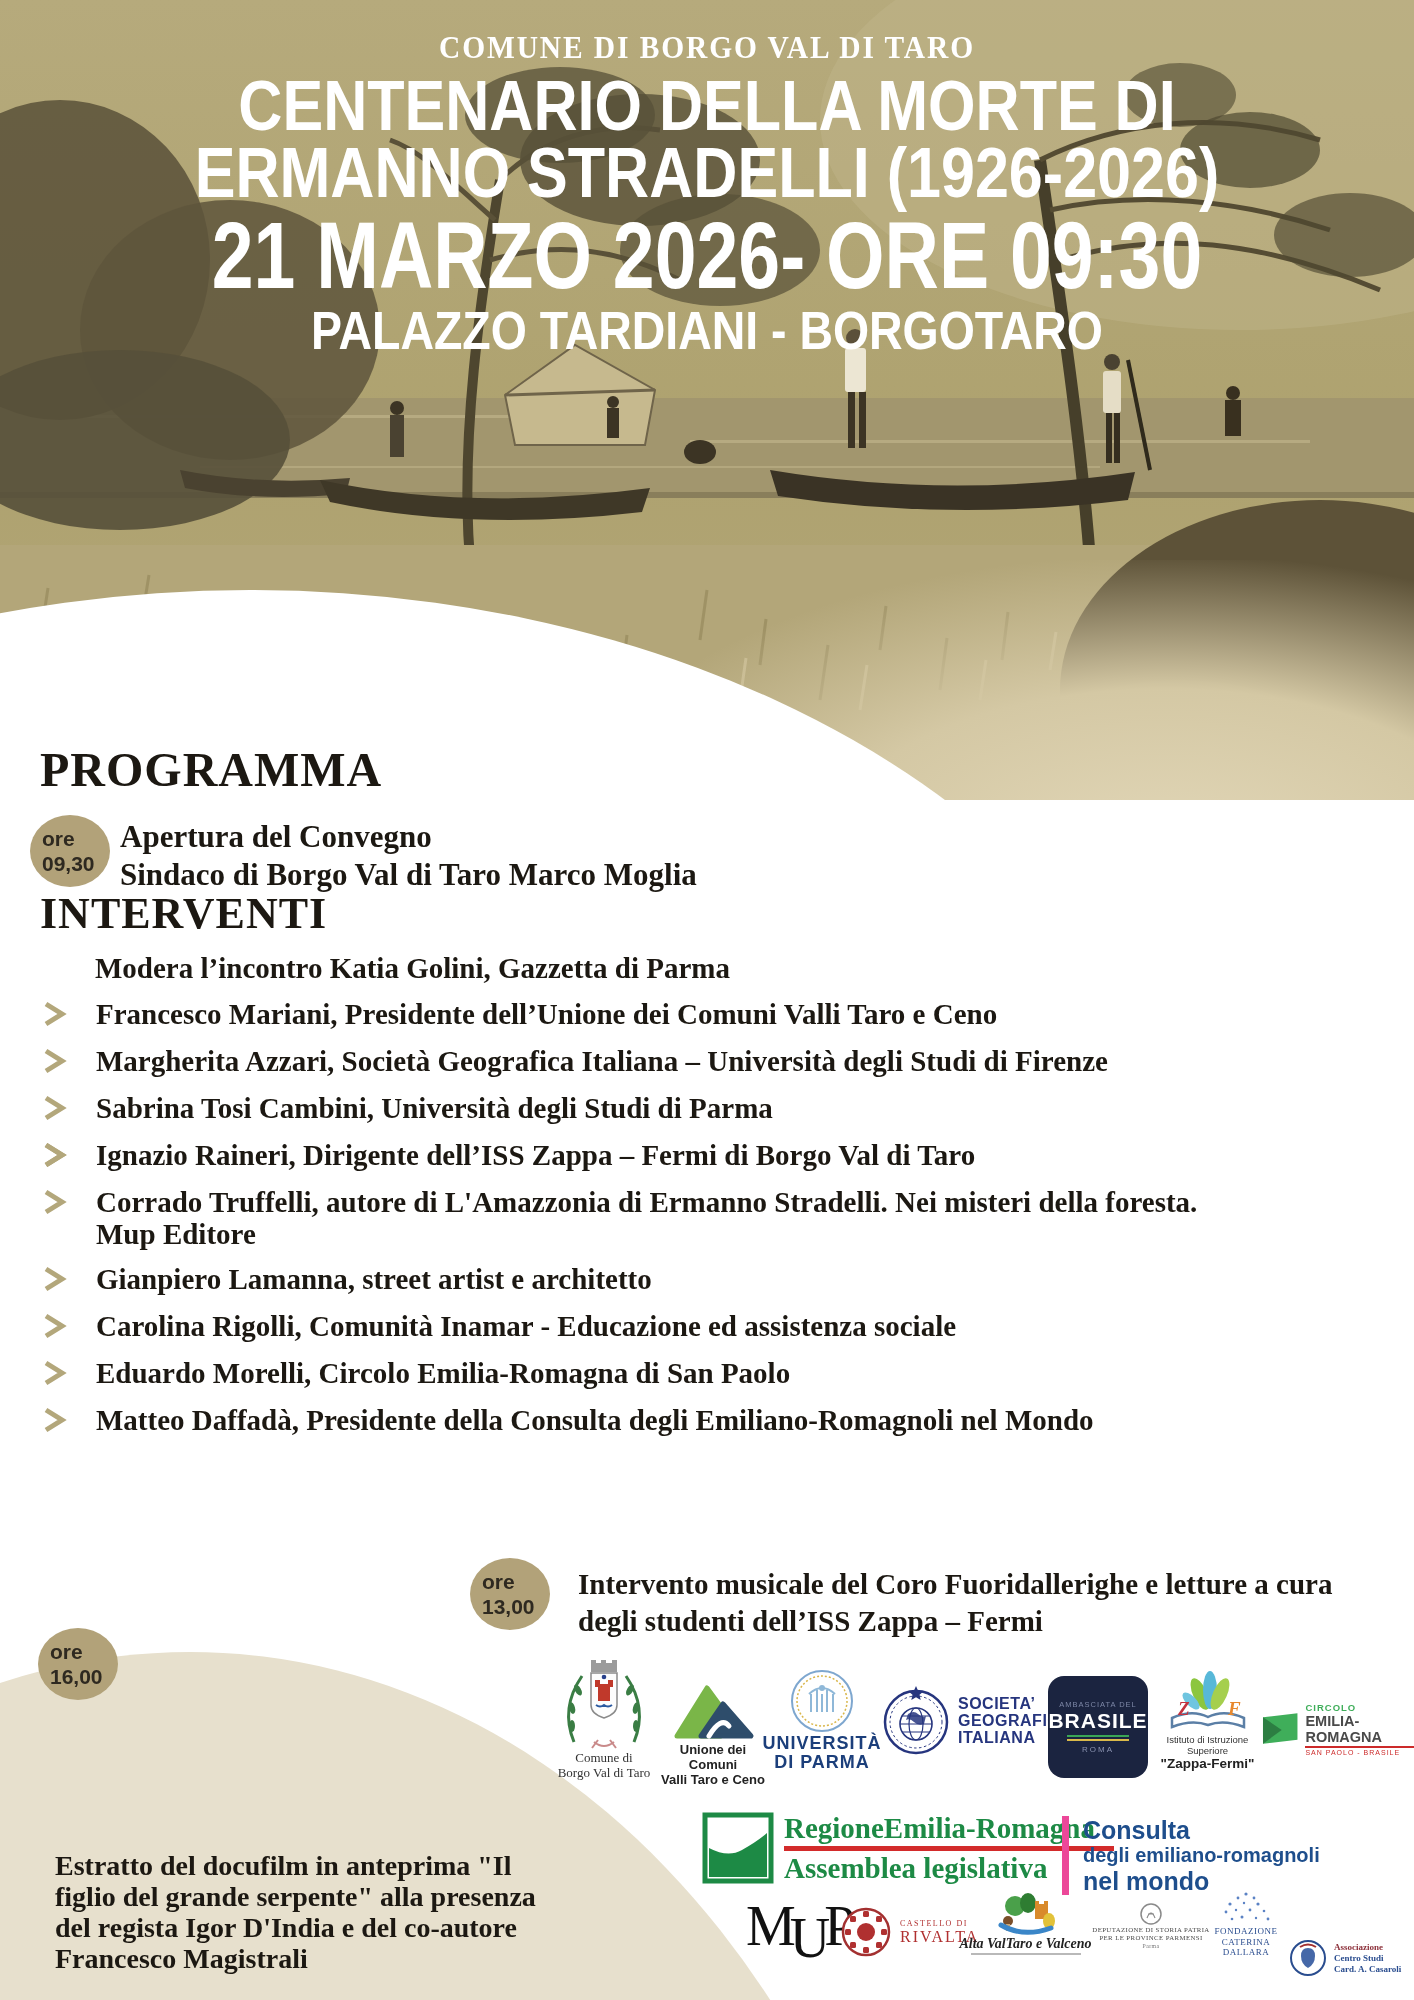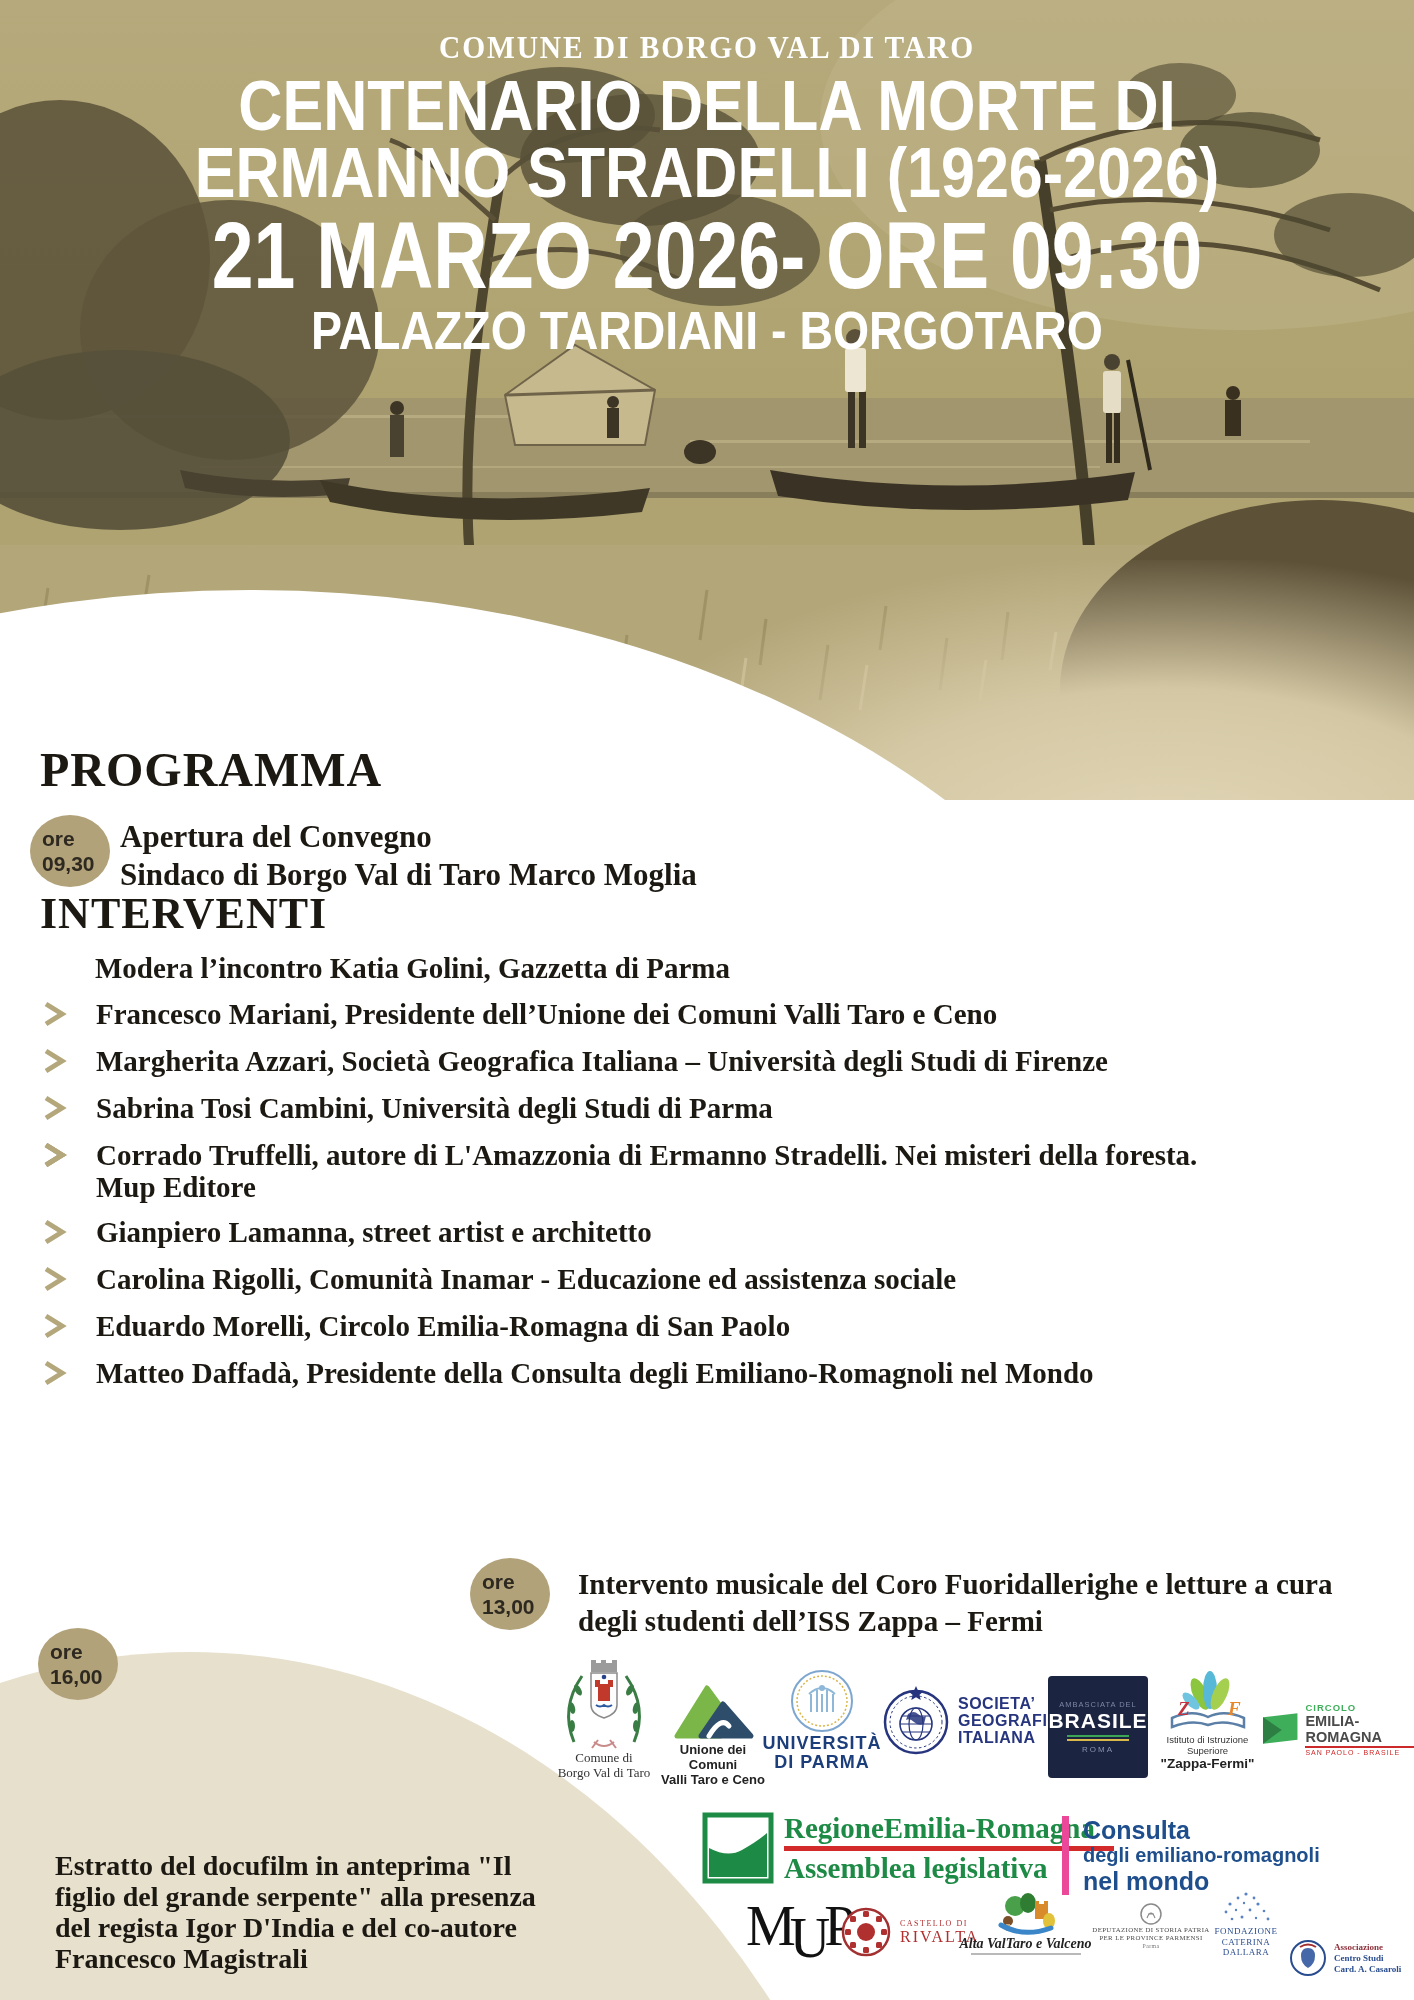--- a/index.html
+++ b/index.html
@@ -49,21 +49,21 @@
 
   .aft{z-index:4;font-weight:700;font-size:28px;line-height:31px;width:470px;}
 
   
   .logo{position:absolute;display:flex;flex-direction:column;align-items:center;text-align:center;z-index:3;}
   .logo-row{position:absolute;display:flex;align-items:center;z-index:3;}
   .cap-serif{font-family:"Liberation Serif",serif;font-size:13px;line-height:15px;color:#333;}
   .cap-sans-b{font-family:"Liberation Sans",sans-serif;font-weight:700;font-size:13px;line-height:15px;color:#222;}
   .parma-t{font-family:"Liberation Sans",sans-serif;font-weight:700;font-size:18px;line-height:19px;color:#1c3f7b;letter-spacing:1px;}
   .sgi-t{font-family:"Liberation Sans",sans-serif;font-weight:700;font-size:16px;line-height:17px;color:#26357e;letter-spacing:.5px;text-align:left;}
-  .brasile-box{position:absolute;left:1048px;top:1676px;width:100px;height:102px;background:#1b2440;border-radius:4px;
+  .brasile-box{position:absolute;left:1048px;top:1676px;width:100px;height:102px;background:#1b2440;border-radius:16px;
                display:flex;flex-direction:column;align-items:center;justify-content:center;z-index:3;}
   .br1{font-family:"Liberation Sans",sans-serif;font-size:7.5px;color:#7d87a6;letter-spacing:1px;}
   .br2{font-family:"Liberation Sans",sans-serif;font-weight:700;font-size:21px;color:#fff;letter-spacing:1px;line-height:24px;}
   .brbar{width:62px;height:2px;margin-top:2px;}
   .br3{font-family:"Liberation Sans",sans-serif;font-size:8px;color:#8a93b0;letter-spacing:2px;margin-top:4px;}
   .zappa-c1{font-family:"Liberation Sans",sans-serif;font-size:9.5px;color:#333;line-height:11px;}
   .zappa-c2{font-family:"Liberation Sans",sans-serif;font-weight:700;font-size:13.5px;color:#222;line-height:16px;}
   .circ1{font-family:"Liberation Sans",sans-serif;font-weight:700;font-size:9.5px;color:#3fae5a;letter-spacing:1px;text-align:left;}
   .circ2{font-family:"Liberation Sans",sans-serif;font-weight:700;font-size:14.5px;color:#4a4a4a;text-align:left;line-height:16px;}
   .circ-line{width:128px;height:2px;background:#cc2a2a;margin:1px 0;}
@@ -191,21 +191,21 @@
               <path d="M4 3 L20 13 L4 23" stroke="#b3a77b" stroke-width="5" fill="none"></path>
             </svg></span><span>Margherita Azzari, Società Geografica Italiana – Università degli Studi di Firenze</span></li>
       <li class="sp"><span class="chev"><svg viewBox="0 0 26 26" width="26" height="26">
               <path d="M4 3 L20 13 L4 23" stroke="#b3a77b" stroke-width="5" fill="none"></path>
             </svg></span><span>Sabrina Tosi Cambini, Università degli Studi di Parma</span></li>
       <li class="sp"><span class="chev"><svg viewBox="0 0 26 26" width="26" height="26">
               <path d="M4 3 L20 13 L4 23" stroke="#b3a77b" stroke-width="5" fill="none"></path>
             </svg></span></li>
       <li class="sp"><span class="chev"><svg viewBox="0 0 26 26" width="26" height="26">
               <path d="M4 3 L20 13 L4 23" stroke="#b3a77b" stroke-width="5" fill="none"></path>
-            </svg></span></li>
+            </svg></span><span>Ignazio Raineri, Dirigente dell’ISS Zappa – Fermi di Borgo Val di Taro</span></li>
       <li class="sp"><span class="chev"><svg viewBox="0 0 26 26" width="26" height="26">
               <path d="M4 3 L20 13 L4 23" stroke="#b3a77b" stroke-width="5" fill="none"></path>
             </svg></span><span>Corrado Truffelli, autore di L'Amazzonia di Ermanno Stradelli. Nei misteri della foresta.</span><span class="l2">Mup Editore</span></li>
       <li class="sp"><span class="chev"><svg viewBox="0 0 26 26" width="26" height="26">
               <path d="M4 3 L20 13 L4 23" stroke="#b3a77b" stroke-width="5" fill="none"></path>
             </svg></span><span>Gianpiero Lamanna, street artist e architetto</span></li>
       <li class="sp"><span class="chev"><svg viewBox="0 0 26 26" width="26" height="26">
               <path d="M4 3 L20 13 L4 23" stroke="#b3a77b" stroke-width="5" fill="none"></path>
             </svg></span><span>Carolina Rigolli, Comunità Inamar - Educazione ed assistenza sociale</span></li>
       <li class="sp"><span class="chev"><svg viewBox="0 0 26 26" width="26" height="26">

